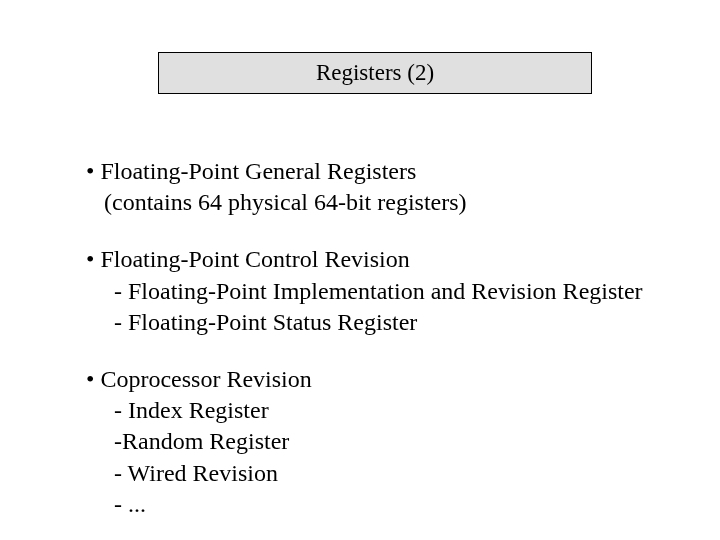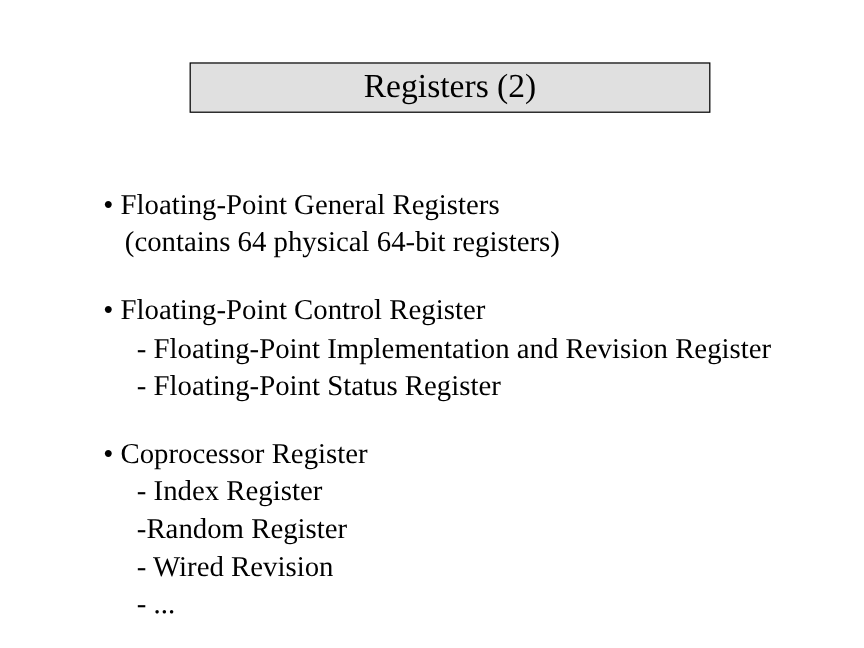--- a/index.html
+++ b/index.html
@@ -21,21 +21,21 @@
     position: absolute;
     top: 52px;
     left: 158px;
     width: 432px;
     height: 40px;
     background: #e0e0e0;
     border: 1px solid #000;
     display: flex;
     align-items: center;
     justify-content: center;
-    font-size: 28px;
+    font-size: 23px;
   }
   .content {
     position: absolute;
     top: 156px;
     left: 86px;
     right: 60px;
     font-size: 24px;
     line-height: 1.3;
   }
   .block {
@@ -64,27 +64,27 @@
   </div>
 
   <div class="content">
 
     <div class="block">
       <span class="bullet-line">• Floating-Point General Registers</span>
       <span class="sub-line">(contains 64 physical 64-bit registers)</span>
     </div>
 
     <div class="block">
-      <span class="bullet-line">• Floating-Point Control Register</span>
+      <span class="bullet-line">• Floating-Point Control Revision</span>
       <span class="sub-indent">- Floating-Point Implementation and Revision Register</span>
       <span class="sub-indent">- Floating-Point Status Register</span>
     </div>
 
     <div class="block">
-      <span class="bullet-line">• Coprocessor Register</span>
+      <span class="bullet-line">• Coprocessor Revision</span>
       <span class="sub-indent">- Index Register</span>
       <span class="sub-indent">-Random Register</span>
       <span class="sub-indent">- Wired Revision</span>
       <span class="sub-indent">- ...</span>
     </div>
 
   </div>
 
 </div>
 

